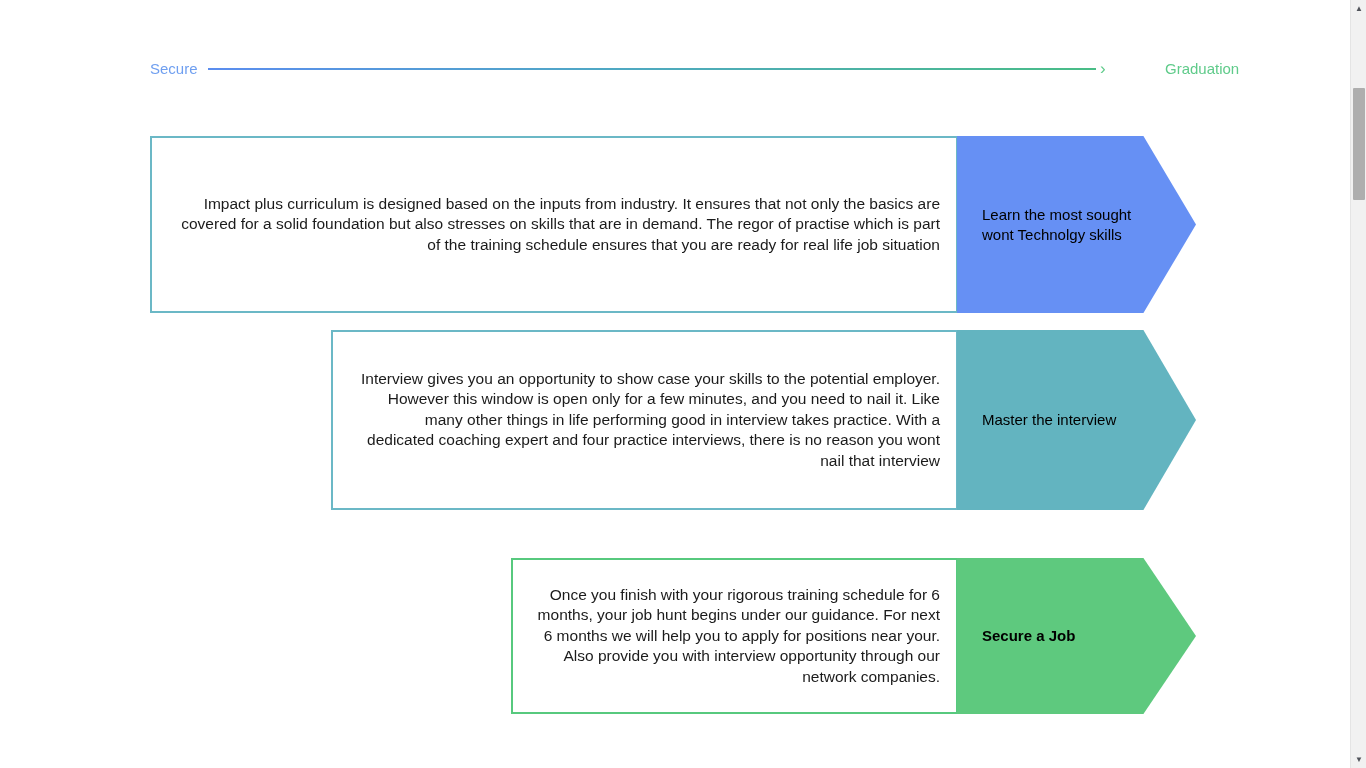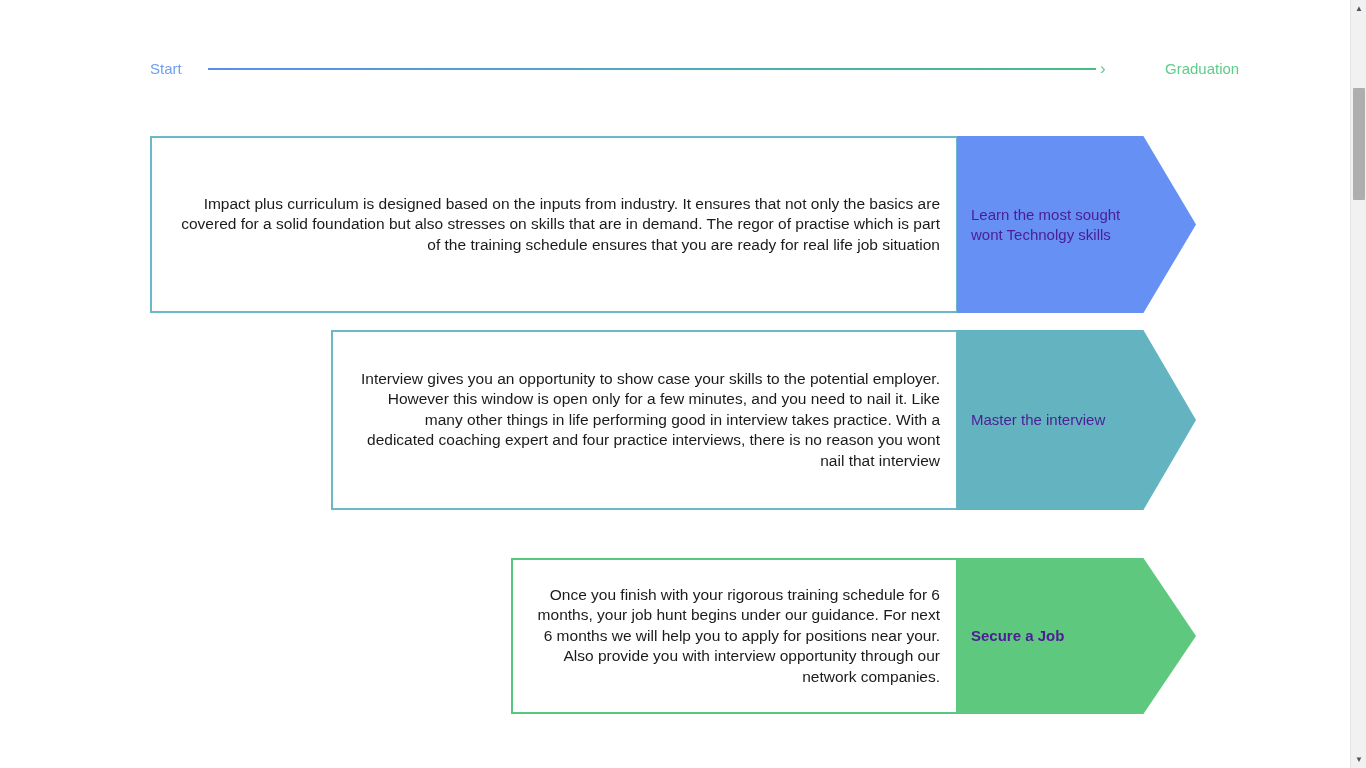--- a/index.html
+++ b/index.html
@@ -91,24 +91,24 @@
     line-height: 20.5px;
     color: #1b1b1b;
   }
 
   .row-arrow {
     position: absolute;
     top: 0;
     bottom: 0;
     display: flex;
     align-items: center;
-    color: #4c1d95;
+    color: #000000;
     font-size: 15px;
     line-height: 20px;
-    padding-left: 14px;
+    padding-left: 25px;
     box-sizing: border-box;
     clip-path: polygon(0 0, 78% 0, 100% 50%, 78% 100%, 0 100%);
   }
   .row-arrow span { display: block; }
 
   
   #row-1 { left: 150px; top: 114px; width: 1046px; }
   #row-1 .row-body { width: 808px; border-color: #6bb8c6; }
   #row-1 .row-arrow { left: 807px; width: 239px; background: #6690f4; }
 
@@ -152,21 +152,21 @@
     width: 1350px; height: 0px;
     background: #ffffff;
   }
 </style>
 </head>
 <body>
 
 <div id="page">
 
   <div class="rail">
-    <div class="rail-start">Start</div>
+    <div class="rail-start">Secure</div>
     <div class="rail-line"></div>
     <div class="rail-chevron">›</div>
     <div class="rail-end">Graduation</div>
   </div>
 
   <div class="row" id="row-1">
     <div class="row-body">
       <p>Impact plus curriculum is designed based on the inputs from industry. It ensures that not only the basics are covered for a solid foundation but also stresses on skills that are in demand. The regor of practise which is part of the training schedule ensures that you are ready for real life job situation</p>
     </div>
     <div class="row-arrow">

